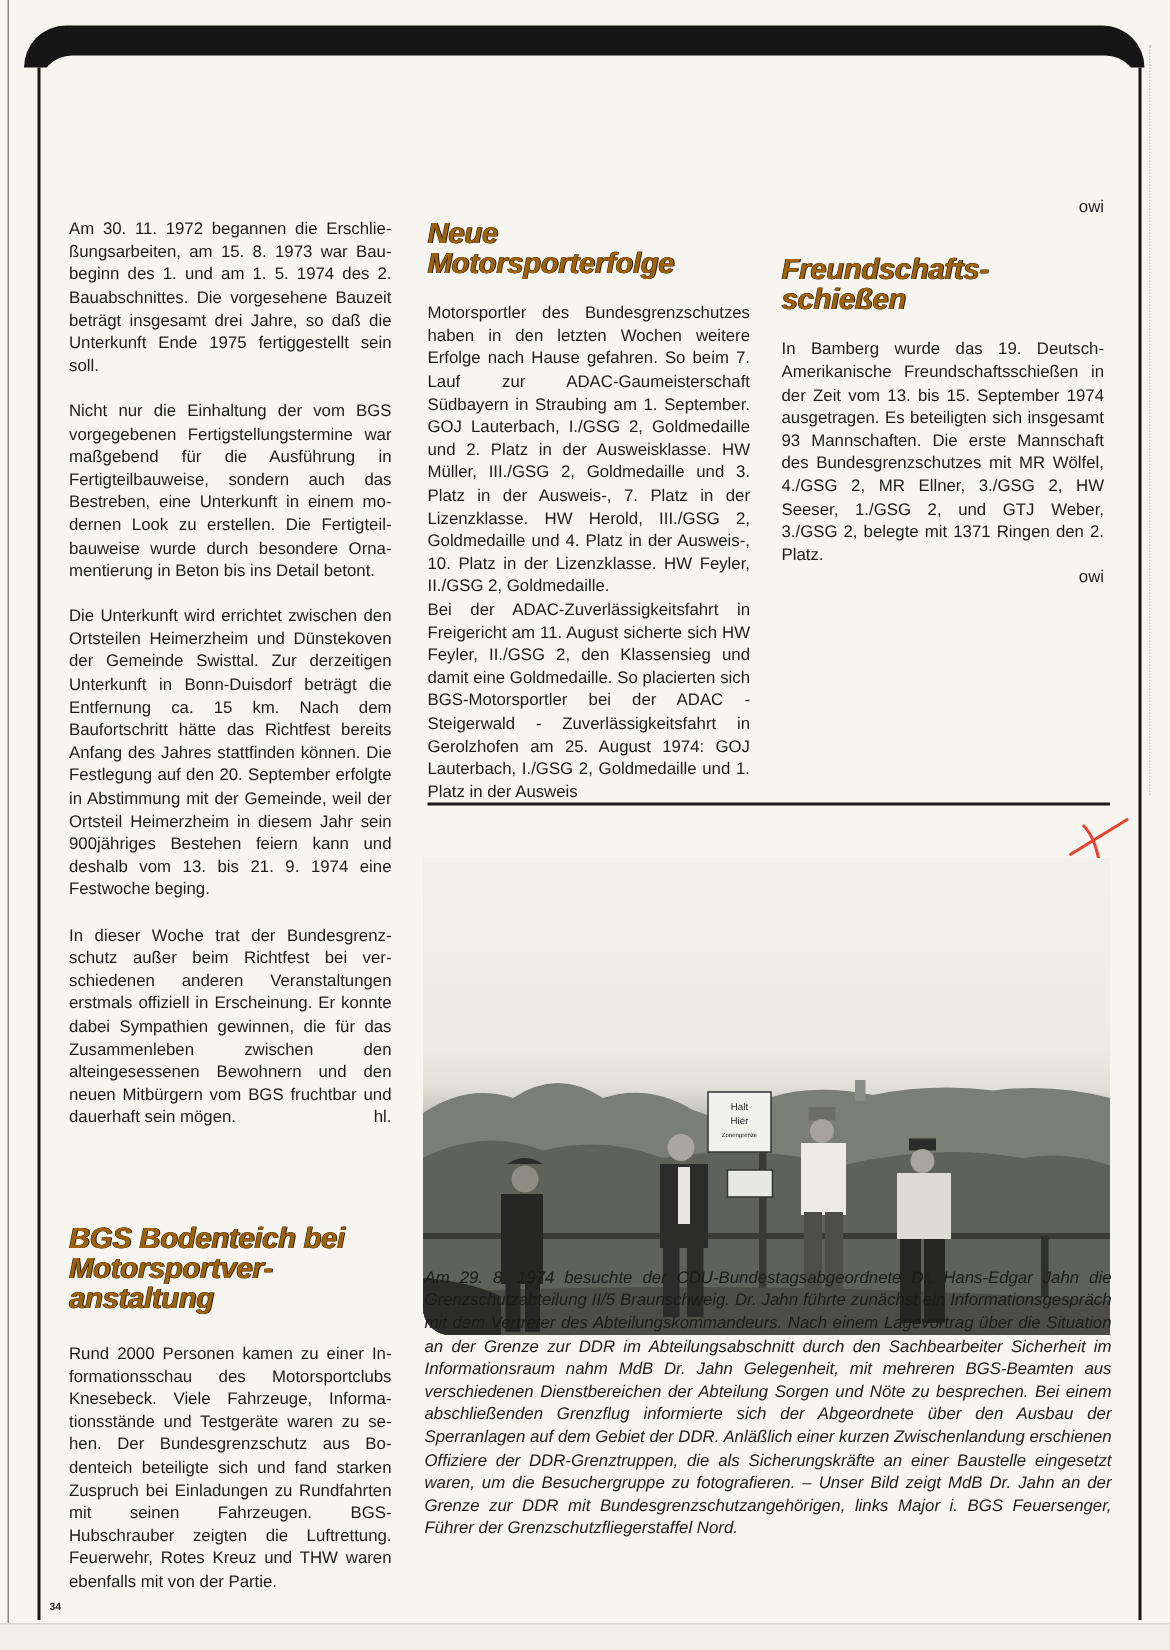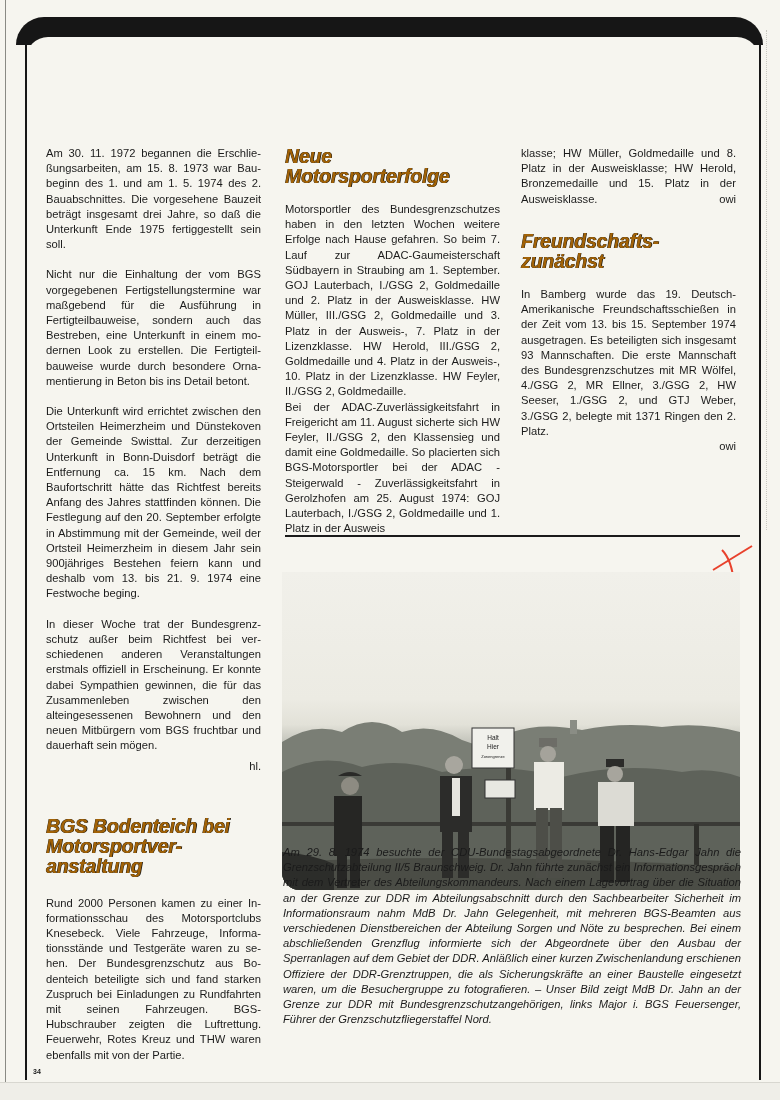--- a/index.html
+++ b/index.html
@@ -19,21 +19,21 @@
   }
   .frame-left { position: absolute; left: 25px; top: 45px; width: 2px; height: 1035px; background: #161616; }
   .frame-right { position: absolute; left: 759px; top: 45px; width: 2px; height: 1035px; background: #161616; }
   .page-edge-left { position: absolute; left: 5px; top: 0; width: 1px; height: 1100px; background: #8a8a84; }
   .bottom-edge { position: absolute; left: 0; top: 1082px; width: 780px; height: 18px; background: #efeee8; border-top: 1px solid #d8d7d0; }
 
   .col { position: absolute; font-size: 11.2px; line-height: 15.2px; text-align: justify; }
   .col p { margin: 0 0 15px 0; hyphens: manual; }
   .col p.tight { margin-bottom: 0; }
   .sig { display: block; text-align: right; }
-  .inline-sig { float: right; margin-top: 21px; }
+  .inline-sig { float: right; }
 
   .c1 { left: 46px; top: 146px; width: 215px; }
   .c2 { left: 285px; top: 146px; width: 215px; }
   .c3 { left: 521px; top: 146px; width: 215px; }
 
   h2.head {
     margin: 0; font-family: "Liberation Sans", sans-serif; font-weight: 900;
     font-style: italic; font-size: 19.5px; line-height: 20px; color: #a16207;
     letter-spacing: -0.2px; text-align: left;
     text-shadow: 0.6px 0 0 #111, -0.3px 0 0 #111;
@@ -85,26 +85,25 @@
   <h2 class="head">
     <span>Neue</span><br>
     <span>Motorsporterfolge</span>
   </h2>
   <div style="height:16px"></div>
   <p class="tight">Motorsportler des Bundesgrenzschut­zes haben in den letzten Wochen weitere Erfolge nach Hause gefahren. So beim 7. Lauf zur ADAC-Gaumeisterschaft Südbayern in Straubing am 1. Septem­ber. GOJ Lauterbach, I./GSG 2, Goldme­daille und 2. Platz in der Ausweisklasse. HW Müller, III./GSG 2, Goldmedaille und 3. Platz in der Ausweis-, 7. Platz in der Lizenzklasse. HW Herold, III./GSG 2, Goldmedaille und 4. Platz in der Aus­weis-, 10. Platz in der Lizenzklasse. HW Feyler, II./GSG 2, Goldmedaille.</p>
   <p class="tight">Bei der ADAC-Zuverlässigkeitsfahrt in Freigericht am 11. August sicherte sich HW Feyler, II./GSG 2, den Klassensieg und damit eine Goldmedaille. So pla­cierten sich BGS-Motorsportler bei der ADAC - Steigerwald - Zuverlässigkeits­fahrt in Gerolzhofen am 25. August 1974: GOJ Lauterbach, I./GSG 2, Gold­medaille und 1. Platz in der Ausweis­</p>
 </div>
 
 <div class="col c3">
-  <p class="tight">klasse; HW Müller, Goldmedaille und 8. Platz in der Ausweisklasse; HW He­rold, Bronzemedaille und 15. Platz in der Ausweisklasse.</p>
   <span class="sig" style="margin-top:-15px">owi</span>
   <div style="height:24px"></div>
   <h2 class="head">
     <span>Freundschafts-</span><br>
-    <span>zunächst</span>
+    <span>schießen</span>
   </h2>
   <div style="height:16px"></div>
   <p class="tight">In Bamberg wurde das 19. Deutsch-Amerikanische Freundschaftsschießen in der Zeit vom 13. bis 15. September 1974 ausgetragen. Es beteiligten sich insgesamt 93 Mannschaften. Die erste Mannschaft des Bundesgrenzschutzes mit MR Wölfel, 4./GSG 2, MR Ellner, 3./GSG 2, HW Seeser, 1./GSG 2, und GTJ Weber, 3./GSG 2, belegte mit 1371 Ringen den 2. Platz.</p>
   <span class="sig">owi</span>
 </div>
 
 <div class="hrule"></div>
 
 <svg class="red-x" viewBox="0 0 50 50">
   <path d="M5 30 Q18 22 44 6" stroke="#e8412c" stroke-width="2" fill="none"></path>

